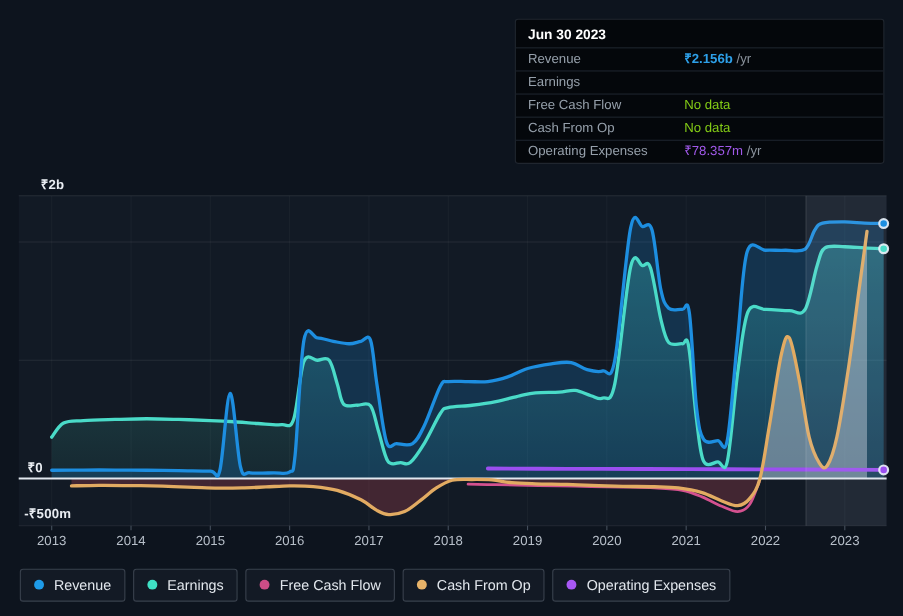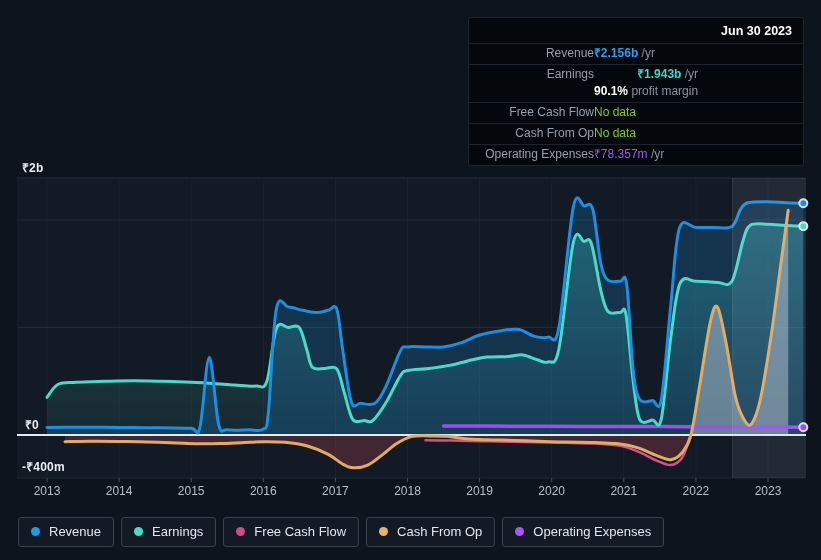--- a/index.html
+++ b/index.html
@@ -1,29 +1,29 @@
 <!DOCTYPE html>
 <html><head>
 <meta charset="utf-8">
 <style>
   html,body{margin:0;padding:0;background:#0d141e;}
   .stage{position:relative;width:821px;height:560px;background:#0d141e;
          font-family:"Liberation Sans",sans-serif;overflow:hidden;}
   svg.chart{position:absolute;left:0;top:0;}
   .ylab{position:absolute;color:#e9edf2;font-size:12px;font-weight:bold;letter-spacing:.2px;}
-  .ylab-top{left:22px;top:159px;}
+  .ylab-top{left:37px;top:159px;}
   .ylab-zero{left:25px;top:416px;}
   .ylab-neg{left:22px;top:458px;}
   
   .tooltip{position:absolute;left:468px;top:17px;width:334px;background:#04070b;
-           border:1px solid #20262f;border-radius:3px;color:#96a0ab;font-size:12px;z-index:5;text-align:right;}
+           border:1px solid #20262f;border-radius:3px;color:#96a0ab;font-size:12px;z-index:5;}
   .tt-title{padding:6px 11px 5px;color:#ffffff;font-weight:bold;font-size:12.5px;}
   .tt-row{display:flex;align-items:flex-start;padding:2px 11px 3px;border-top:1px solid #1d242d;}
   .tt-label{width:114px;flex:none;color:#96a0ab;line-height:15px;}
-  .tt-val{line-height:15px;}
+  .tt-val{line-height:15px;margin-left:28px;}
   .tt-unit{color:#8b939d;}
   .v-rev{color:#2d9fe8;font-weight:bold;}
   .v-earn{color:#3fd6c5;font-weight:bold;}
   .v-opex{color:#a159ea;font-weight:normal;}
   .v-margin{color:#ffffff;font-weight:bold;}
   .v-nodata{color:#84cc16;}
   .margin-line{margin-top:2px;}
   
   .legend{position:absolute;left:18px;top:517px;display:flex;gap:7px;z-index:4;}
   .lg-item{display:flex;align-items:center;gap:9px;padding:6px 12px 7px;
@@ -99,34 +99,30 @@
       <line x1="623.8" y1="478" x2="623.8" y2="482" stroke="#454f5c" stroke-width="1"></line>
       <text x="623.8" y="495" fill="#b7bfc9" font-size="12px" text-anchor="middle" font-family="&quot;Liberation Sans&quot;, sans-serif">2021</text>
       <line x1="695.9" y1="478" x2="695.9" y2="482" stroke="#454f5c" stroke-width="1"></line>
       <text x="695.9" y="495" fill="#b7bfc9" font-size="12px" text-anchor="middle" font-family="&quot;Liberation Sans&quot;, sans-serif">2022</text>
       <line x1="768" y1="478" x2="768" y2="482" stroke="#454f5c" stroke-width="1"></line>
       <text x="768" y="495" fill="#b7bfc9" font-size="12px" text-anchor="middle" font-family="&quot;Liberation Sans&quot;, sans-serif">2023</text>
     </svg>
 
   <div class="ylab ylab-top">₹2b</div>
   <div class="ylab ylab-zero">₹0</div>
-  <div class="ylab ylab-neg">-₹400m</div>
+  <div class="ylab ylab-neg">-₹500m</div>
 
   <div class="tooltip">
     <div class="tt-title">Jun 30 2023</div>
     <div class="tt-row">
       <div class="tt-label">Revenue</div>
       <div class="tt-val"><span class="v-rev">₹2.156b</span> <span class="tt-unit">/yr</span></div>
     </div>
     <div class="tt-row">
       <div class="tt-label">Earnings</div>
-      <div class="tt-val">
-        <div><span class="v-earn">₹1.943b</span> <span class="tt-unit">/yr</span></div>
-        <div class="margin-line"><span class="v-margin">90.1%</span> <span class="tt-unit">profit margin</span></div>
-      </div>
     </div>
     <div class="tt-row">
       <div class="tt-label">Free Cash Flow</div>
       <div class="tt-val v-nodata">No data</div>
     </div>
     <div class="tt-row">
       <div class="tt-label">Cash From Op</div>
       <div class="tt-val v-nodata">No data</div>
     </div>
     <div class="tt-row">

